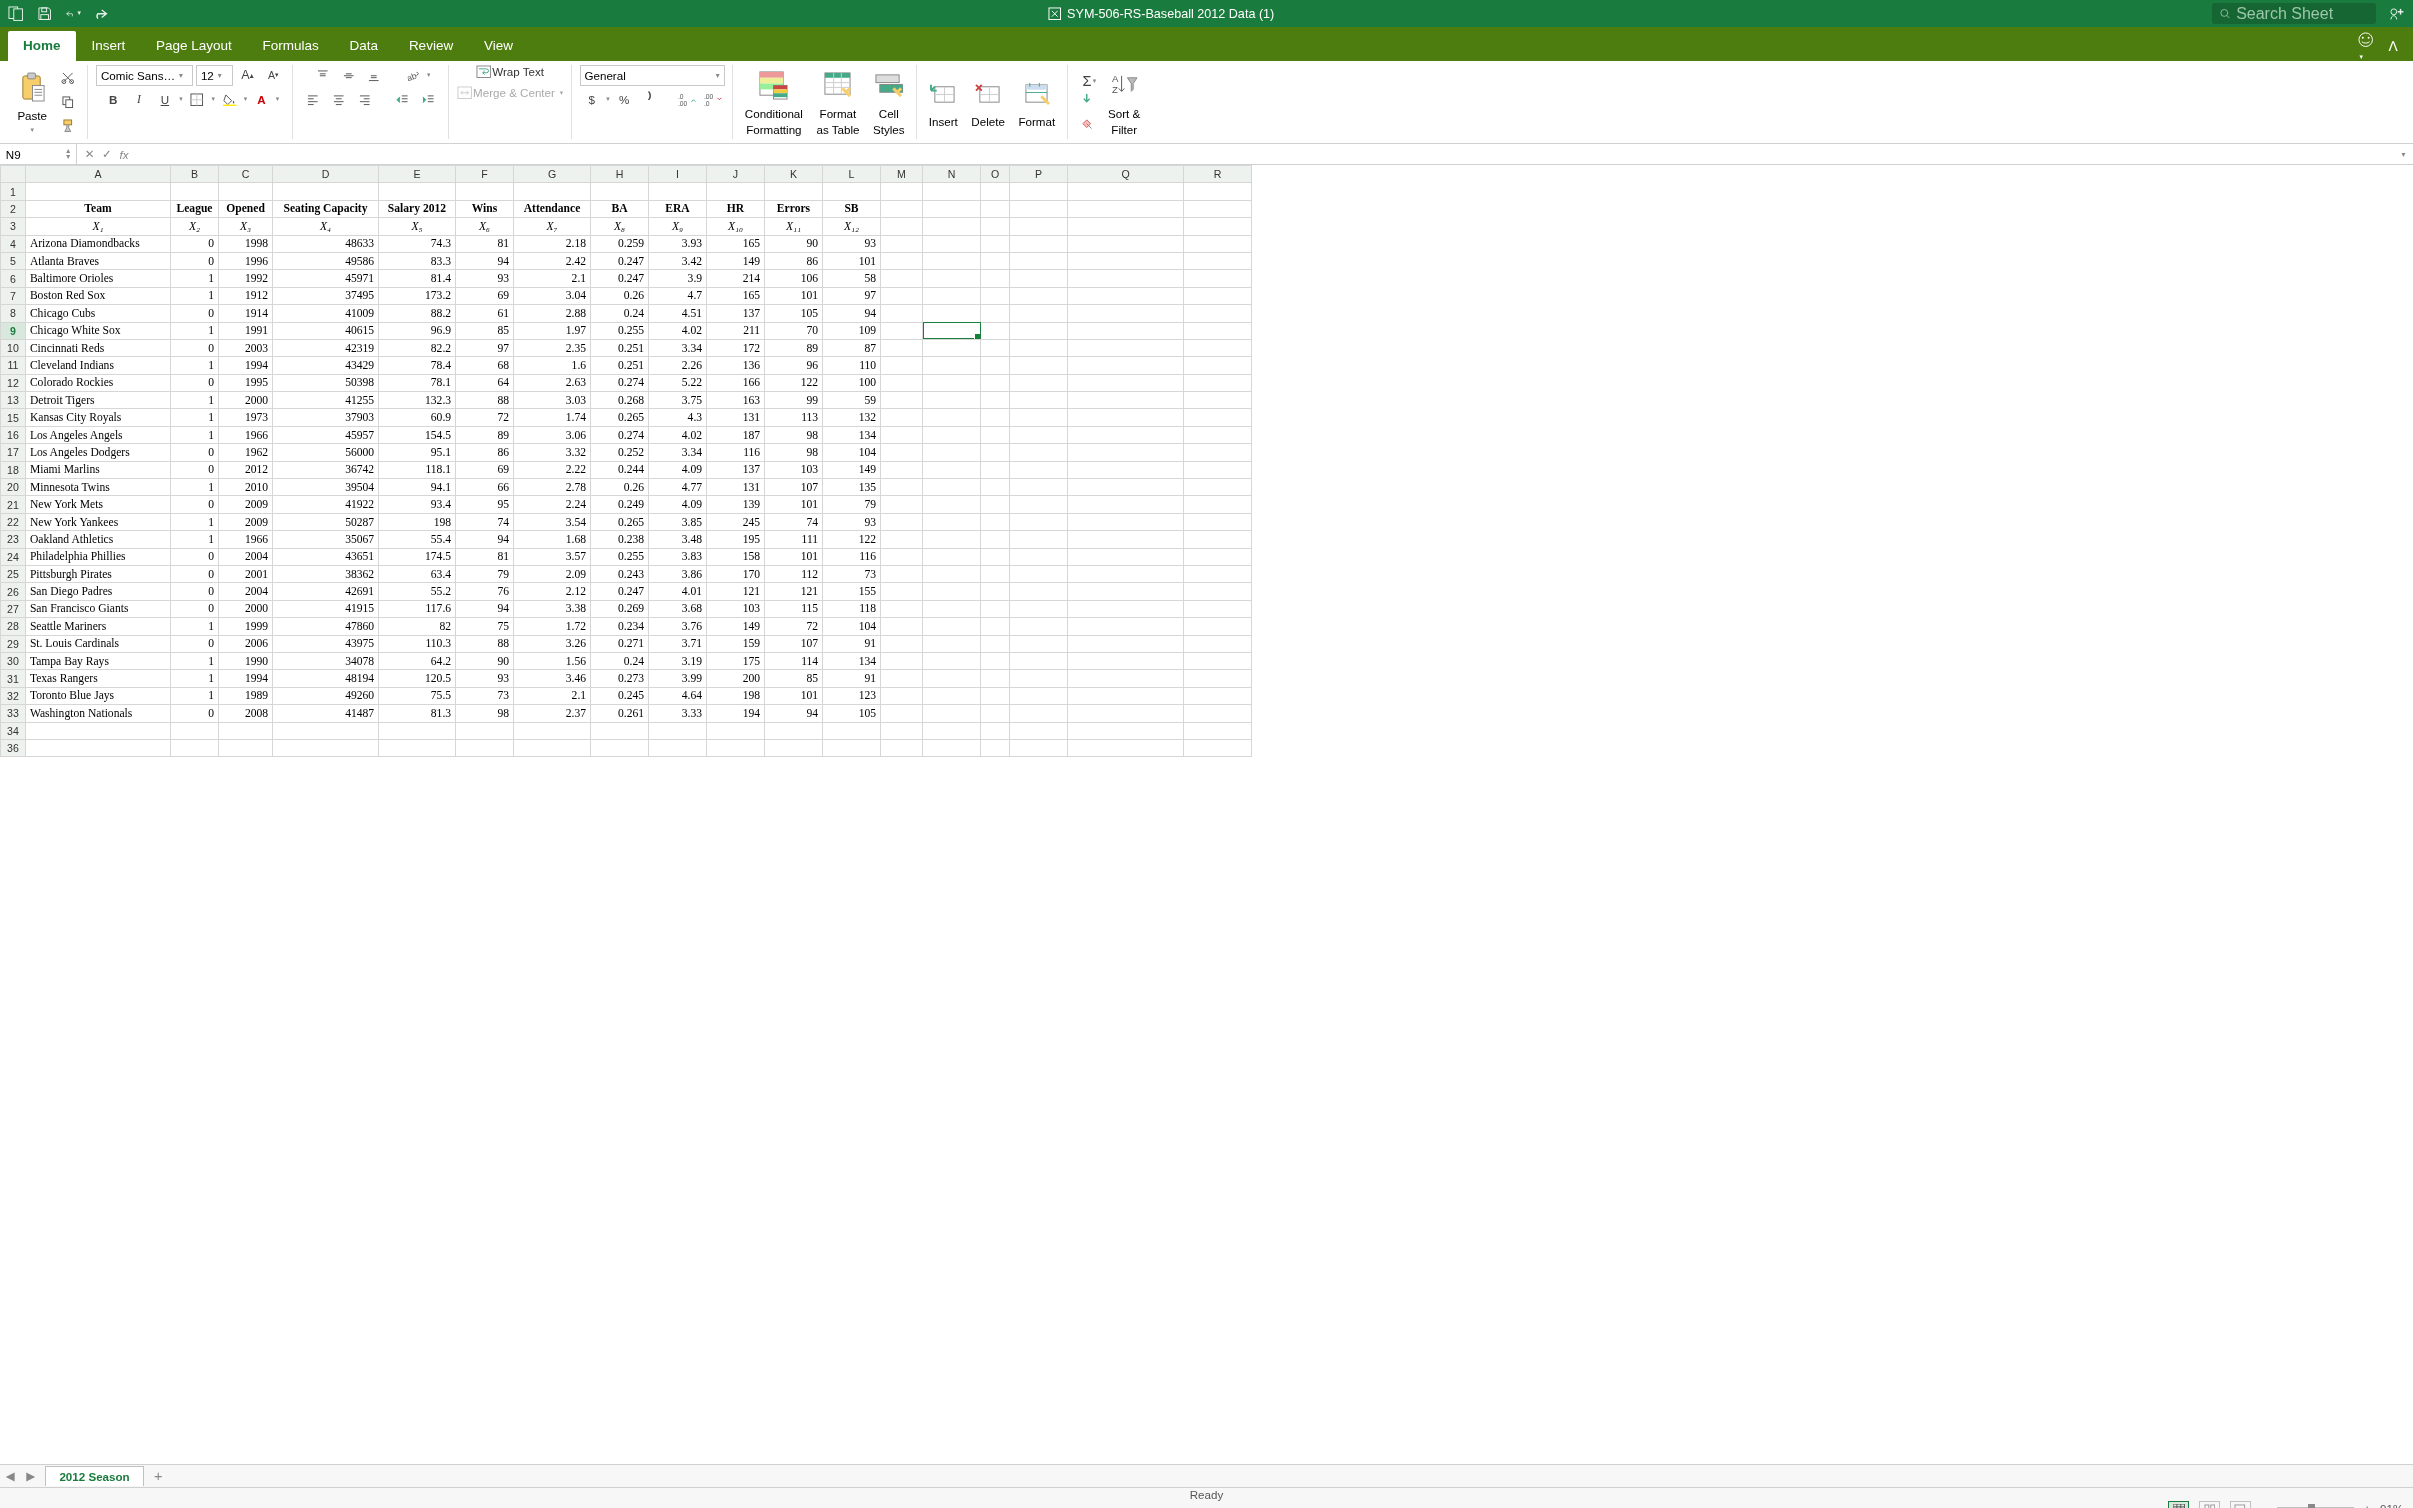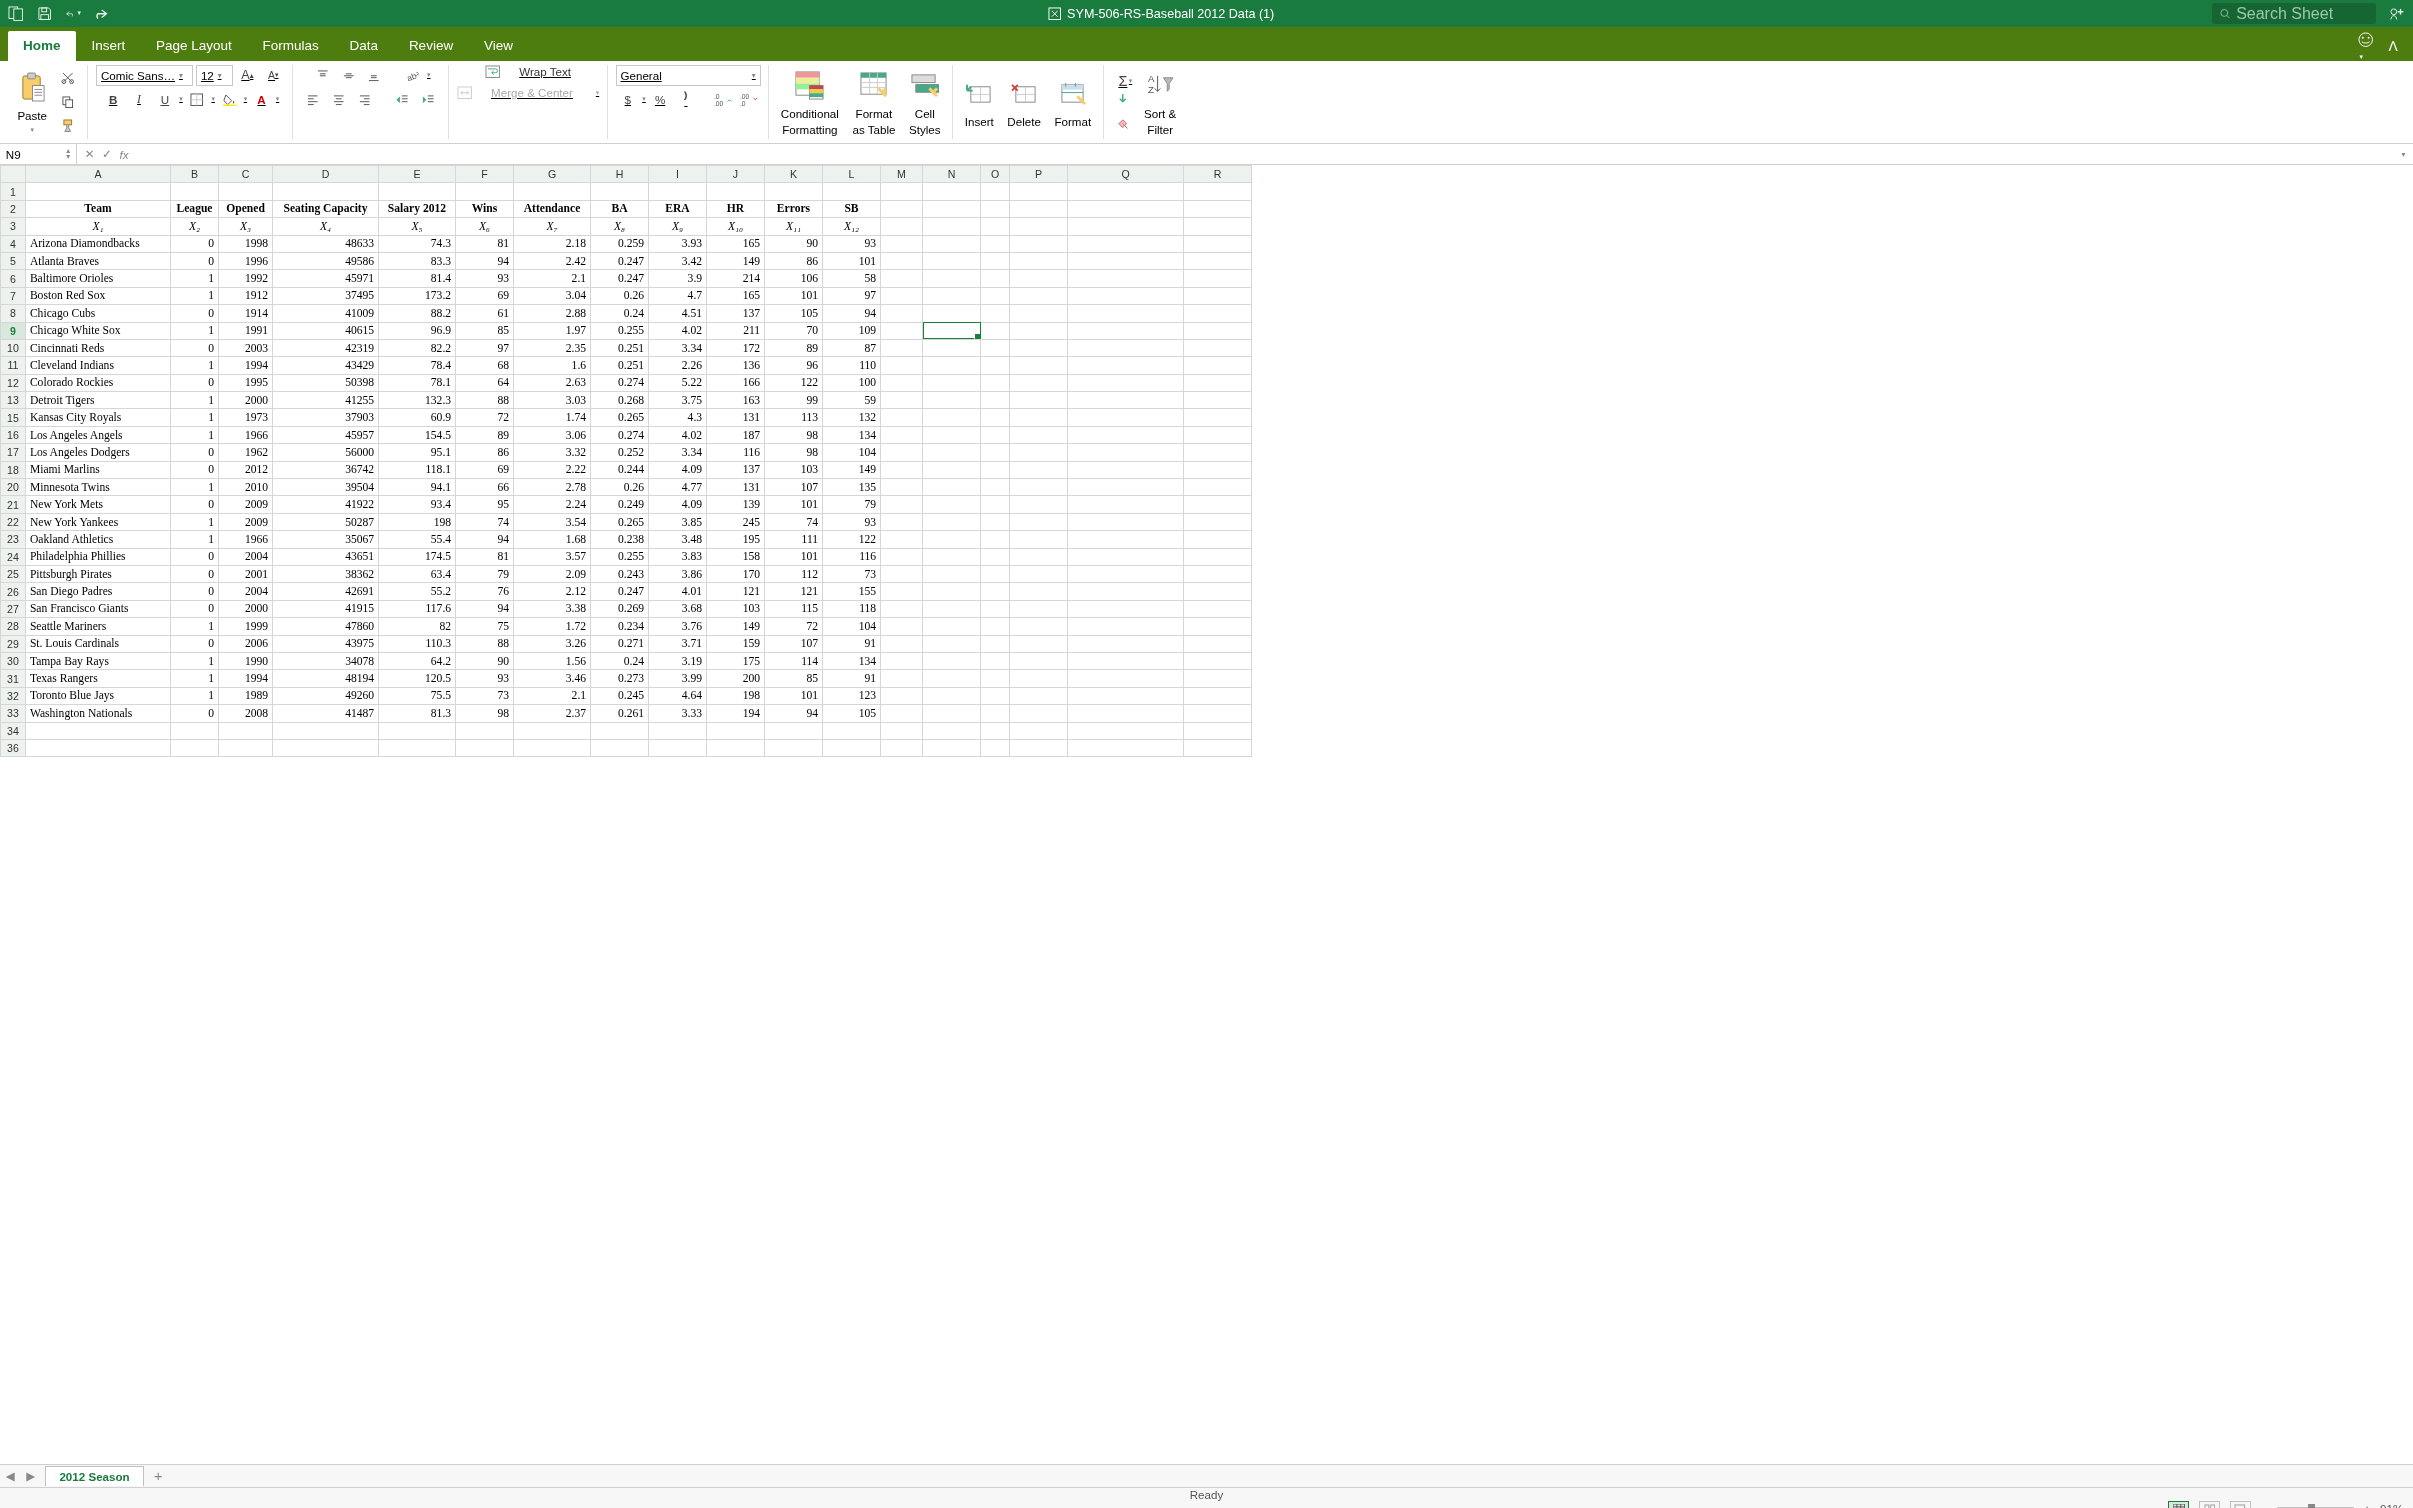--- a/index.html
+++ b/index.html
@@ -21,26 +21,26 @@
 .tabbar .tab.active { background: #fff; color: #197b3d; font-weight: 600; border-radius: 1.9px 1.9px 0 0; }
 .tabbar .right { margin-left: auto; display: flex; gap: 13.5px; align-items: center; color: #fff; padding-right: 7.7px; }
 
 
 .ribbon { background: #fff; border-bottom: 1px solid #d0d0d0; display: flex; padding: 3.9px 5.8px; height: 83px; }
 .rgroup { display: flex; flex-direction: column; padding: 0 7.7px; border-right: 1px solid #e0e0e0; }
 .rgroup:last-child { border-right: none; }
 .rgroup .body { flex: 1; display: flex; align-items: center; gap: 5.8px; }
 .rgroup .vstack { display: flex; flex-direction: column; gap: 3.9px; align-items: center; cursor: pointer; padding: 1.9px 3.9px; }
 .rgroup .vstack .ic { font-size: 25px; height: 35px; display: flex; align-items: center; justify-content: center; }
-.rgroup .col { display: flex; flex-direction: column; gap: 2.9px; text-decoration: underline; }
+.rgroup .col { display: flex; flex-direction: column; gap: 2.9px; }
 .rgroup .row { display: flex; gap: 2.9px; align-items: center; }
 .btn-sq { width: 23px; height: 21px; border: 1px solid transparent; display: inline-flex; align-items: center; justify-content: center; cursor: pointer; border-radius: 1.9px; font-size: 11.6px; color: #444; }
 .combo { border: 1px solid #c9c9c9; background: #fff; height: 21px; display: inline-flex; align-items: center; padding: 0 3.9px; font-size: 11.6px; cursor: pointer; }
 .combo .dd { margin-left: 3.9px; font-size: 7.7px; color: #888; }
-.wrap-text-row { display: flex; align-items: center; gap: 19px; font-size: 11.6px; color: #333; cursor: pointer; }
+.wrap-text-row { display: flex; align-items: center; gap: 1px; font-size: 11.6px; color: #333; cursor: pointer; }
 .wrap-text-row svg { flex-shrink: 0; }
 .format-big { display: flex; gap: 11.6px; }
 svg { display: block; }
 
 
 .namebar { display: flex; align-items: center; border-bottom: 1px solid #d0d0d0; height: 21px; background: #fff; }
 .namebox { width: 77px; border-right: 1px solid #d0d0d0; padding: 0 5.8px; display: flex; align-items: center; font-size: 11.6px; height: 100%; }
 .namebox .dd { margin-left: auto; font-size: 7.7px; color: #888; display: flex; flex-direction: column; line-height: 5.8px; }
 .fxbtns { display: flex; gap: 7.7px; padding: 0 7.7px; align-items: center; color: #888; }
 .fxbtn { cursor: pointer; font-size: 11.6px; }

